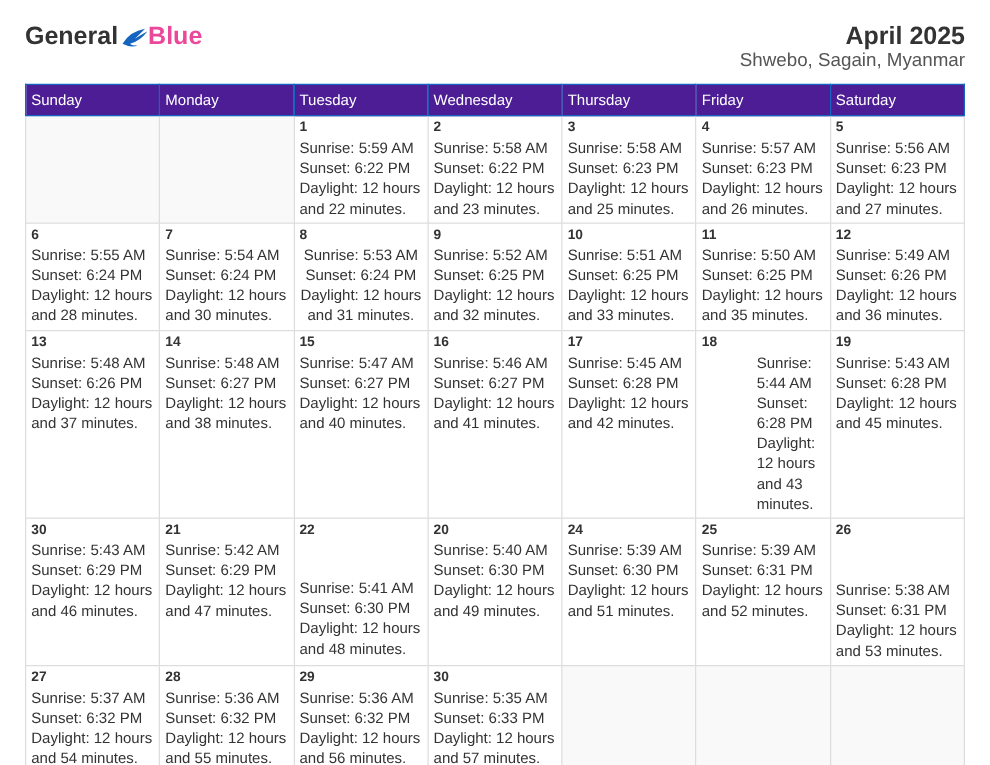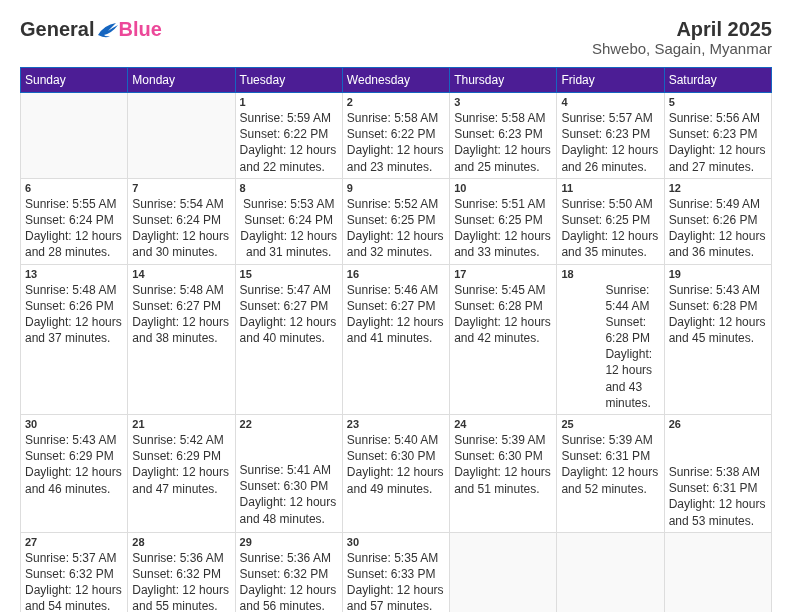--- a/index.html
+++ b/index.html
@@ -292,21 +292,21 @@
 and 47 minutes.</div>
           </td>
           <td>
             <span class="day-num">22</span>
             <div class="cell-text" style="white-space: pre-line; margin-top: 32px;">Sunrise: 5:41 AM
 Sunset: 6:30 PM
 Daylight: 12 hours
 and 48 minutes.</div>
           </td>
           <td>
-            <span class="day-num">23</span>
+            <span class="day-num">20</span>
             <div class="cell-text" style="white-space: pre-line;">Sunrise: 5:40 AM
 Sunset: 6:30 PM
 Daylight: 12 hours
 and 49 minutes.</div>
           </td>
           <td>
             <span class="day-num">24</span>
             <div class="cell-text" style="white-space: pre-line;">Sunrise: 5:39 AM
 Sunset: 6:30 PM
 Daylight: 12 hours

